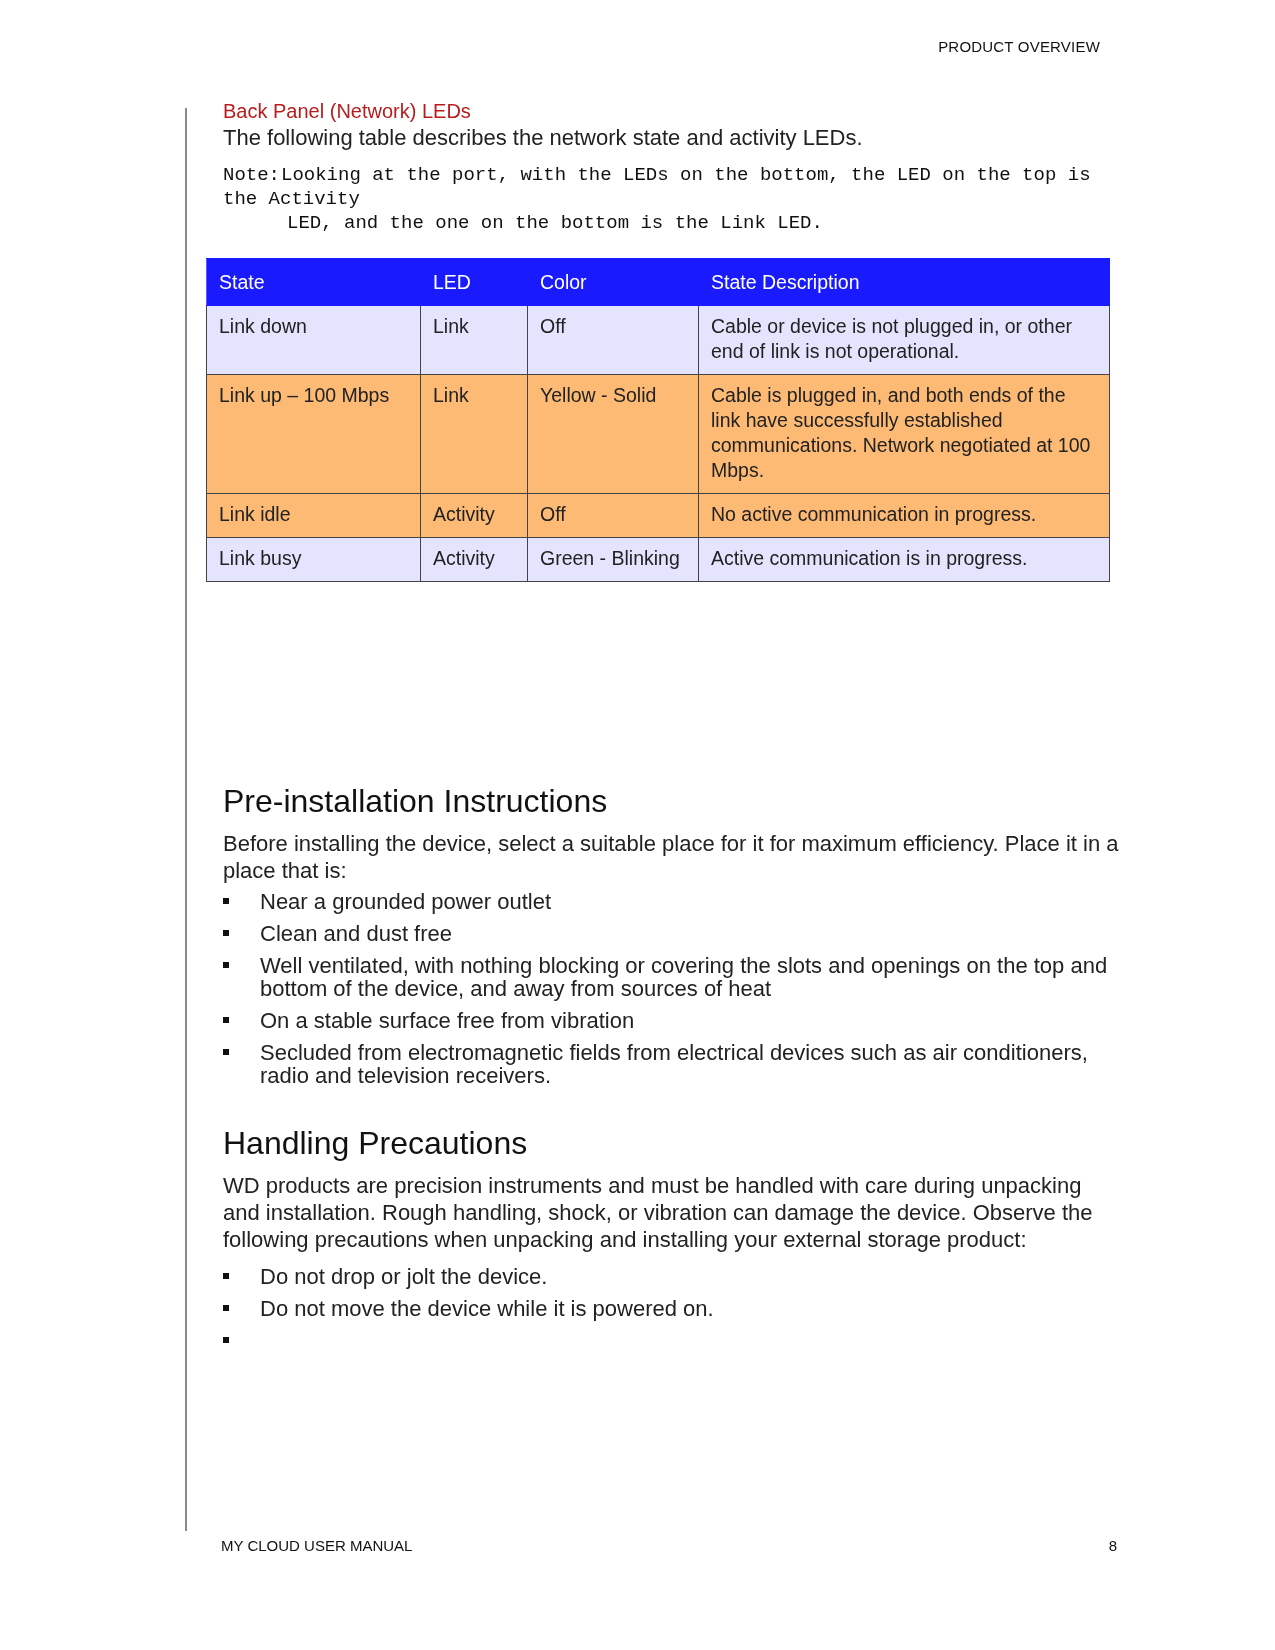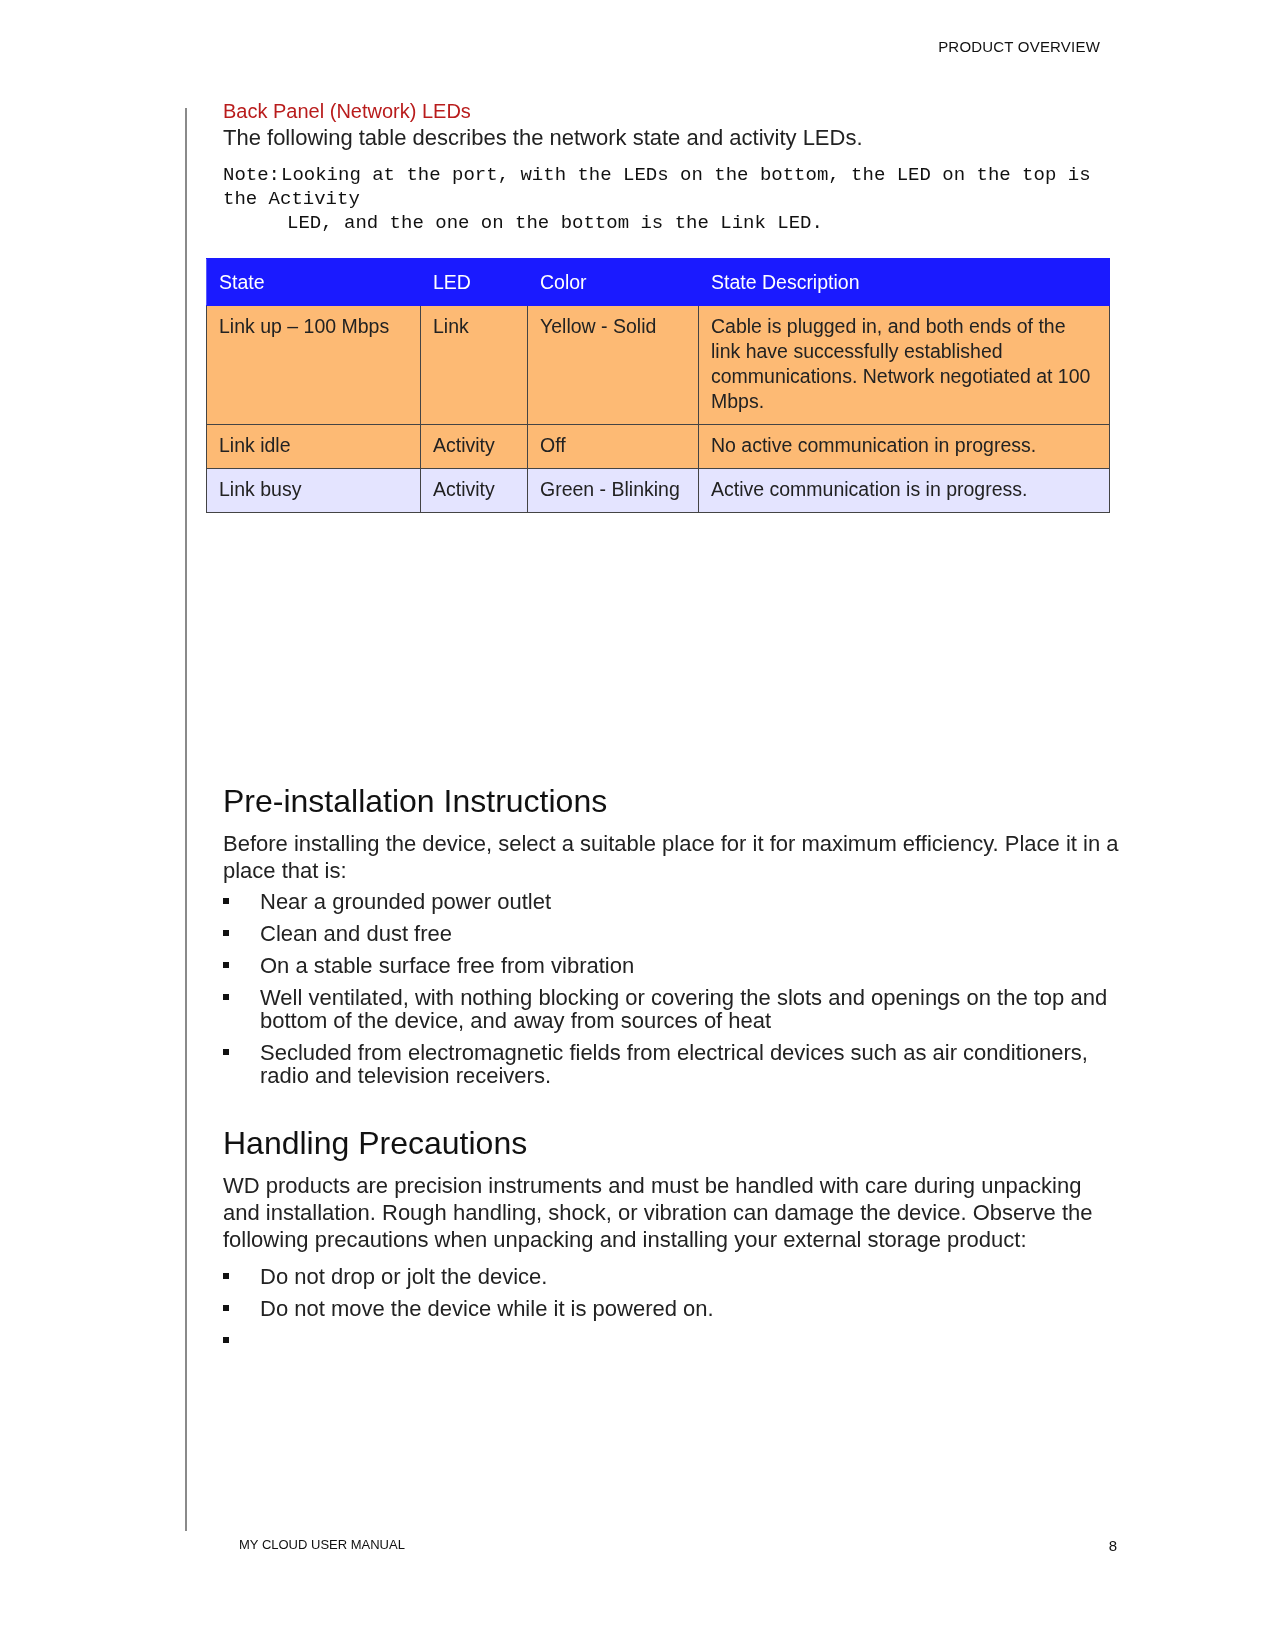--- a/index.html
+++ b/index.html
@@ -43,21 +43,21 @@
   .h2 { font-size: 32px; font-weight: normal; margin: 0; color: #111; }
   .para { font-size: 22px; line-height: 27px; margin: 10px 0 0 0; color: #222; }
   ul.bullets { list-style: none; margin: 6px 0 0 0; padding: 0; }
   ul.bullets li {
     position: relative; padding-left: 37px; font-size: 22px; line-height: 23px;
     margin-bottom: 9px; color: #222;
   }
   ul.bullets li .bullet {
     position: absolute; left: 0; top: 8px; width: 6px; height: 6px; background: #111;
   }
-  .footer-left { position: absolute; left: 239px; top: 1537px; font-size: 13px; color: #111; }
+  .footer-left { position: absolute; left: 221px; top: 1537px; font-size: 15px; color: #111; }
   .footer-right { position: absolute; right: 158px; top: 1537px; font-size: 15px; color: #111; }
 </style>
 </head>
 <body>
 
 <div class="running-header">PRODUCT OVERVIEW</div>
 <div class="left-rule"></div>
 
 <div class="content">
   <h3 class="h3">Back Panel (Network) LEDs</h3>
@@ -71,20 +71,26 @@
 <table class="led">
   <thead>
     <tr>
       <th class="c1">State</th>
       <th class="c2">LED</th>
       <th class="c3">Color</th>
       <th>State Description</th>
     </tr>
   </thead>
   <tbody>
+    <tr class="shaded">
+      <td>Link down</td>
+      <td>Link</td>
+      <td>Off</td>
+      <td>Cable or device is not plugged in, or other end of link is not operational.</td>
+    </tr>
     <tr class="plain">
       <td>Link up – 100 Mbps</td>
       <td>Link</td>
       <td>Yellow - Solid</td>
       <td>Cable is plugged in, and both ends of the link have successfully established communications. Network negotiated at 100 Mbps.</td>
     </tr>
     <tr class="plain">
       <td>Link idle</td>
       <td>Activity</td>
       <td>Off</td>
@@ -98,22 +104,22 @@
     </tr>
   </tbody>
 </table>
 
 <div class="section" style="top: 783px;">
   <h2 class="h2">Pre-installation Instructions</h2>
   <p class="para">Before installing the device, select a suitable place for it for maximum efficiency. Place it in a place that is:</p>
   <ul class="bullets">
     <li><span class="bullet"></span><span>Near a grounded power outlet</span></li>
     <li><span class="bullet"></span><span>Clean and dust free</span></li>
+    <li><span class="bullet"></span><span>Well ventilated, with nothing blocking or covering the slots and openings on the top and bottom of the device, and away from sources of heat</span></li>
     <li><span class="bullet"></span><span>On a stable surface free from vibration</span></li>
-    <li><span class="bullet"></span><span>Well ventilated, with nothing blocking or covering the slots and openings on the top and bottom of the device, and away from sources of heat</span></li>
     <li><span class="bullet"></span><span>Secluded from electromagnetic fields from electrical devices such as air conditioners, radio and television receivers.</span></li>
   </ul>
 </div>
 
 <div class="section" style="top: 1125px;">
   <h2 class="h2">Handling Precautions</h2>
   <p class="para">WD products are precision instruments and must be handled with care during unpacking and installation. Rough handling, shock, or vibration can damage the device. Observe the following precautions when unpacking and installing your external storage product:</p>
   <ul class="bullets" style="margin-top: 12px;">
     <li><span class="bullet"></span><span>Do not drop or jolt the device.</span></li>
     <li><span class="bullet"></span><span>Do not move the device while it is powered on.</span></li>

